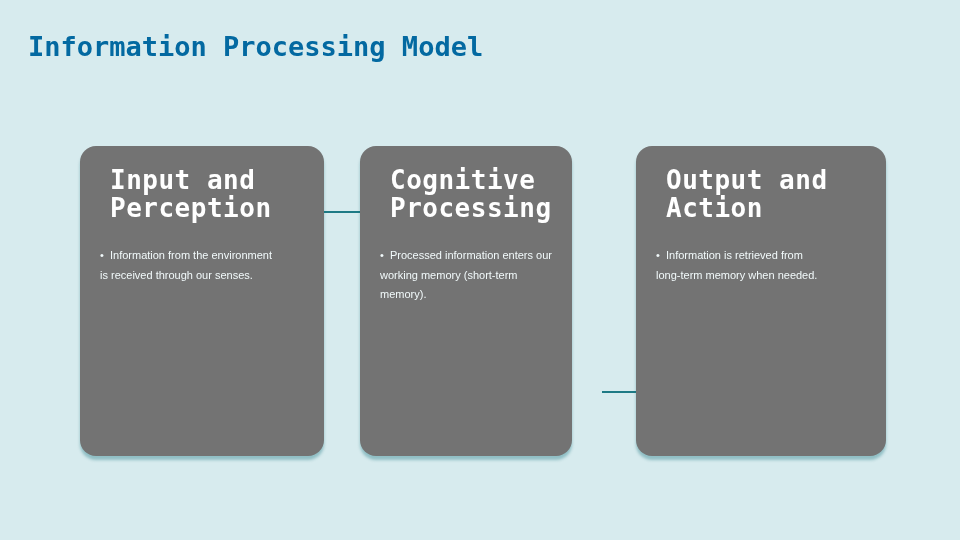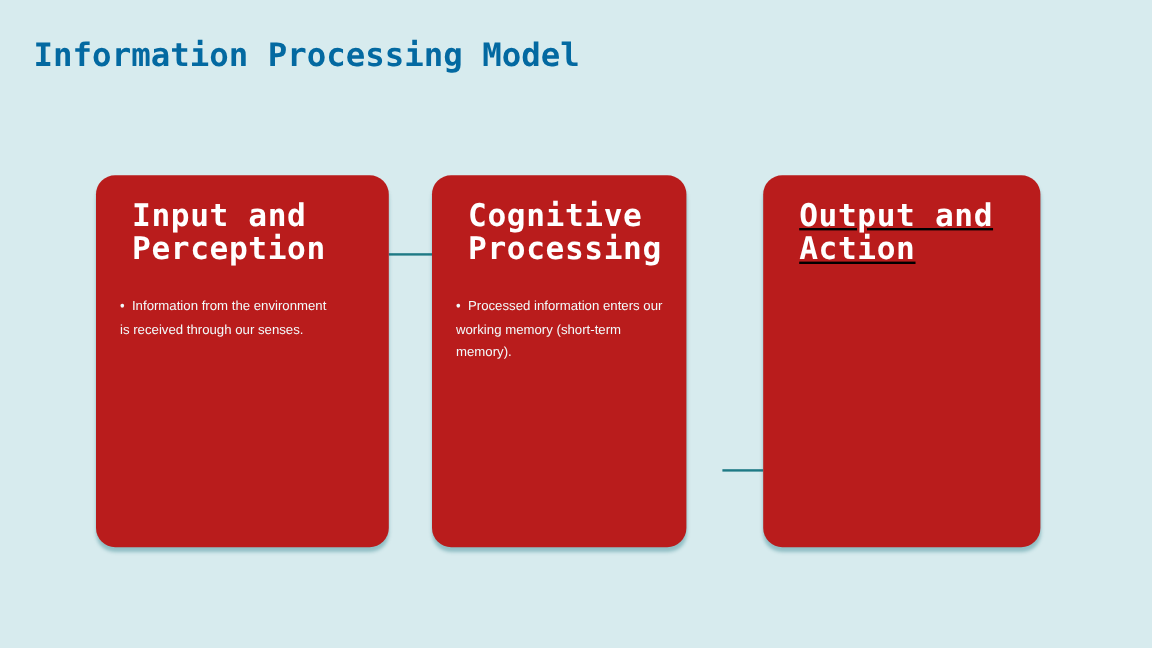--- a/index.html
+++ b/index.html
@@ -27,27 +27,27 @@
     color: #0369a1;
     white-space: pre-line;
   }
   .card {
     position: absolute;
     top: 146px;
     height: 310px;
     width: 244px;
     box-sizing: border-box;
     padding: 20px 16px 0 20px;
-    background: #b91c1c;
+    background: #737373;
     border-radius: 16px;
     box-shadow: 0 4px 3px rgba(13, 110, 120, 0.35);
   }
   .card-1 { left: 80px; }
   .card-2 { left: 360px; width: 212px; }
-  .card-3 { left: 636px; width: 231px; text-decoration: underline; }
+  .card-3 { left: 636px; width: 250px; }
   .card-title {
     margin: 0 0 0 10px;
     font-family: "DejaVu Sans Mono", monospace;
     font-weight: bold;
     font-size: 26px;
     line-height: 28px;
     letter-spacing: 0.5px;
     color: #ffffff;
     white-space: pre-line;
   }
@@ -89,15 +89,17 @@
     <h2 class="card-title">Cognitive
 Processing</h2>
     <p class="bullet">•&nbsp; Processed information enters our
 working memory (short-term
 memory).</p>
   </section>
 
   <section class="card card-3">
     <h2 class="card-title">Output and
 Action</h2>
+    <p class="bullet">•&nbsp; Information is retrieved from
+long-term memory when needed.</p>
   </section>
 
 </div>
 
 </body></html>

